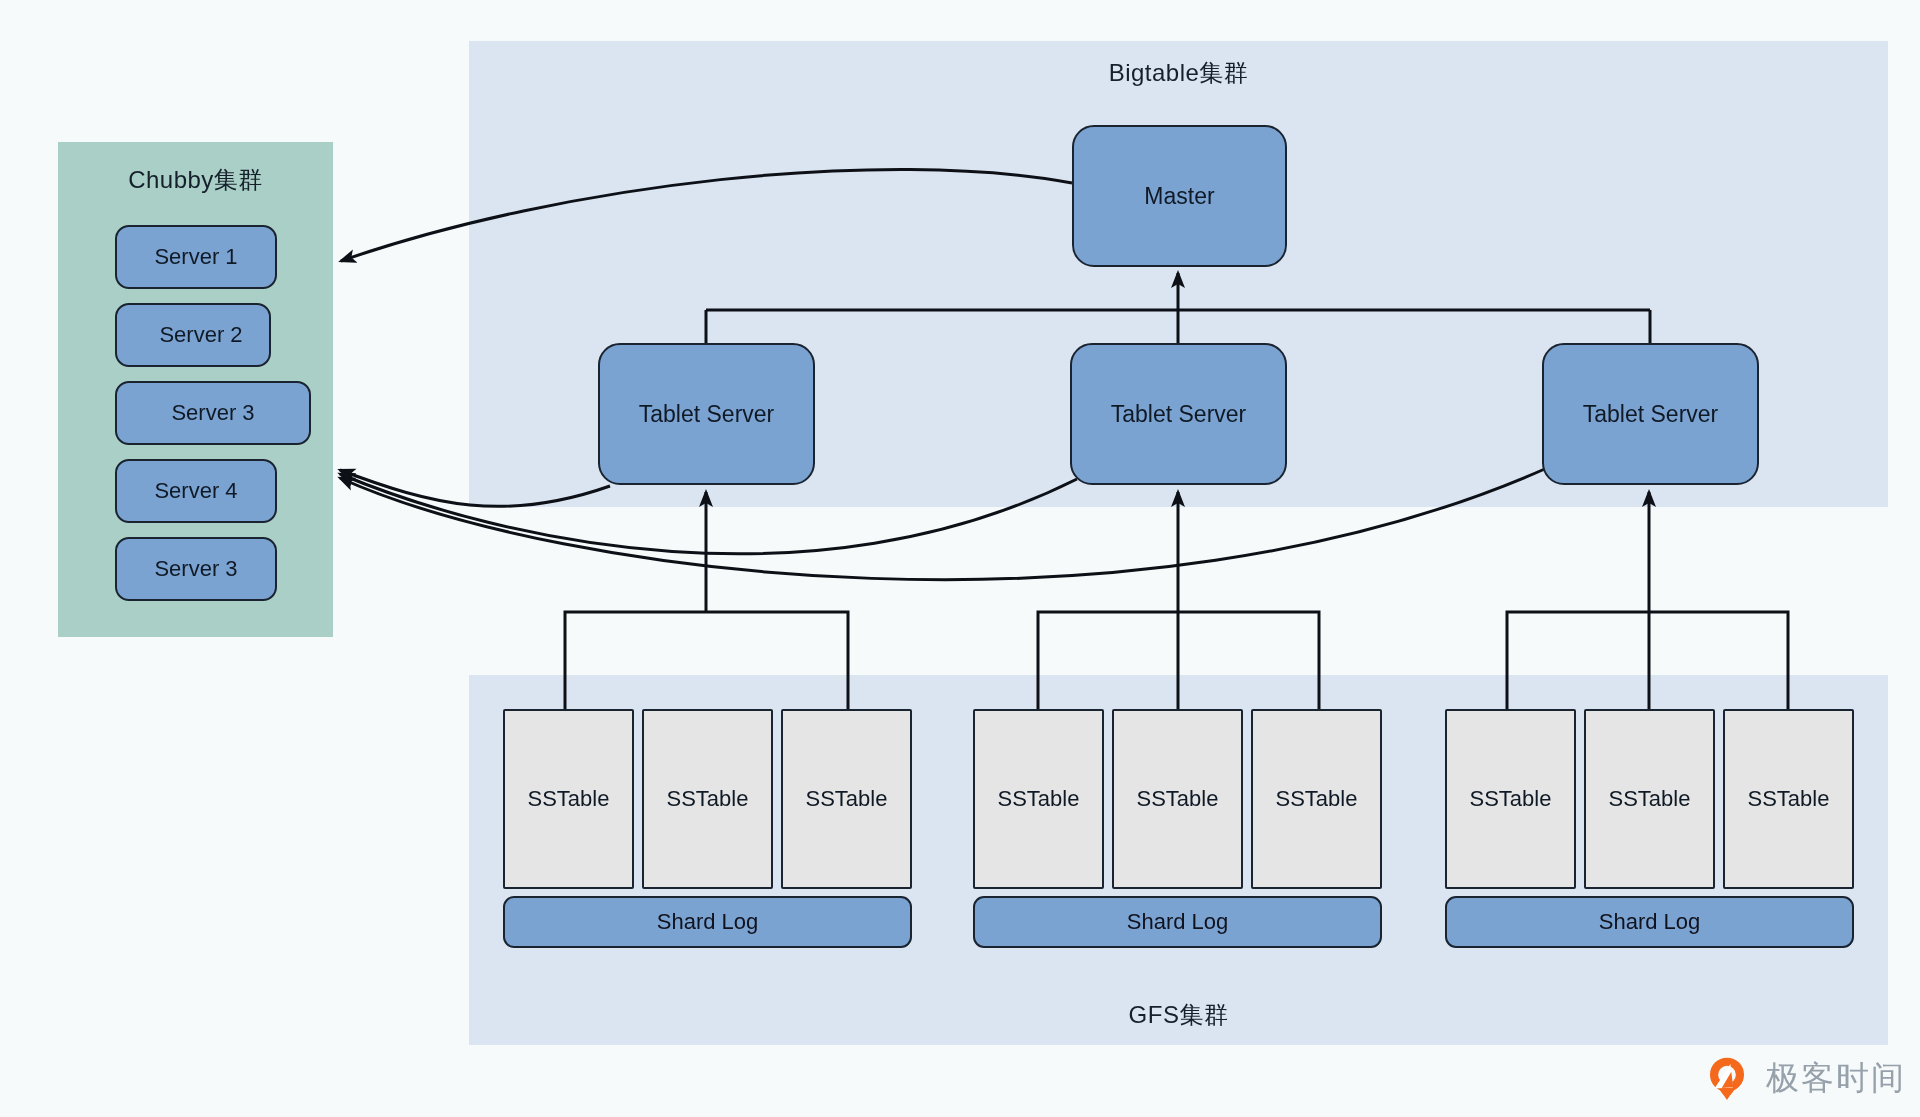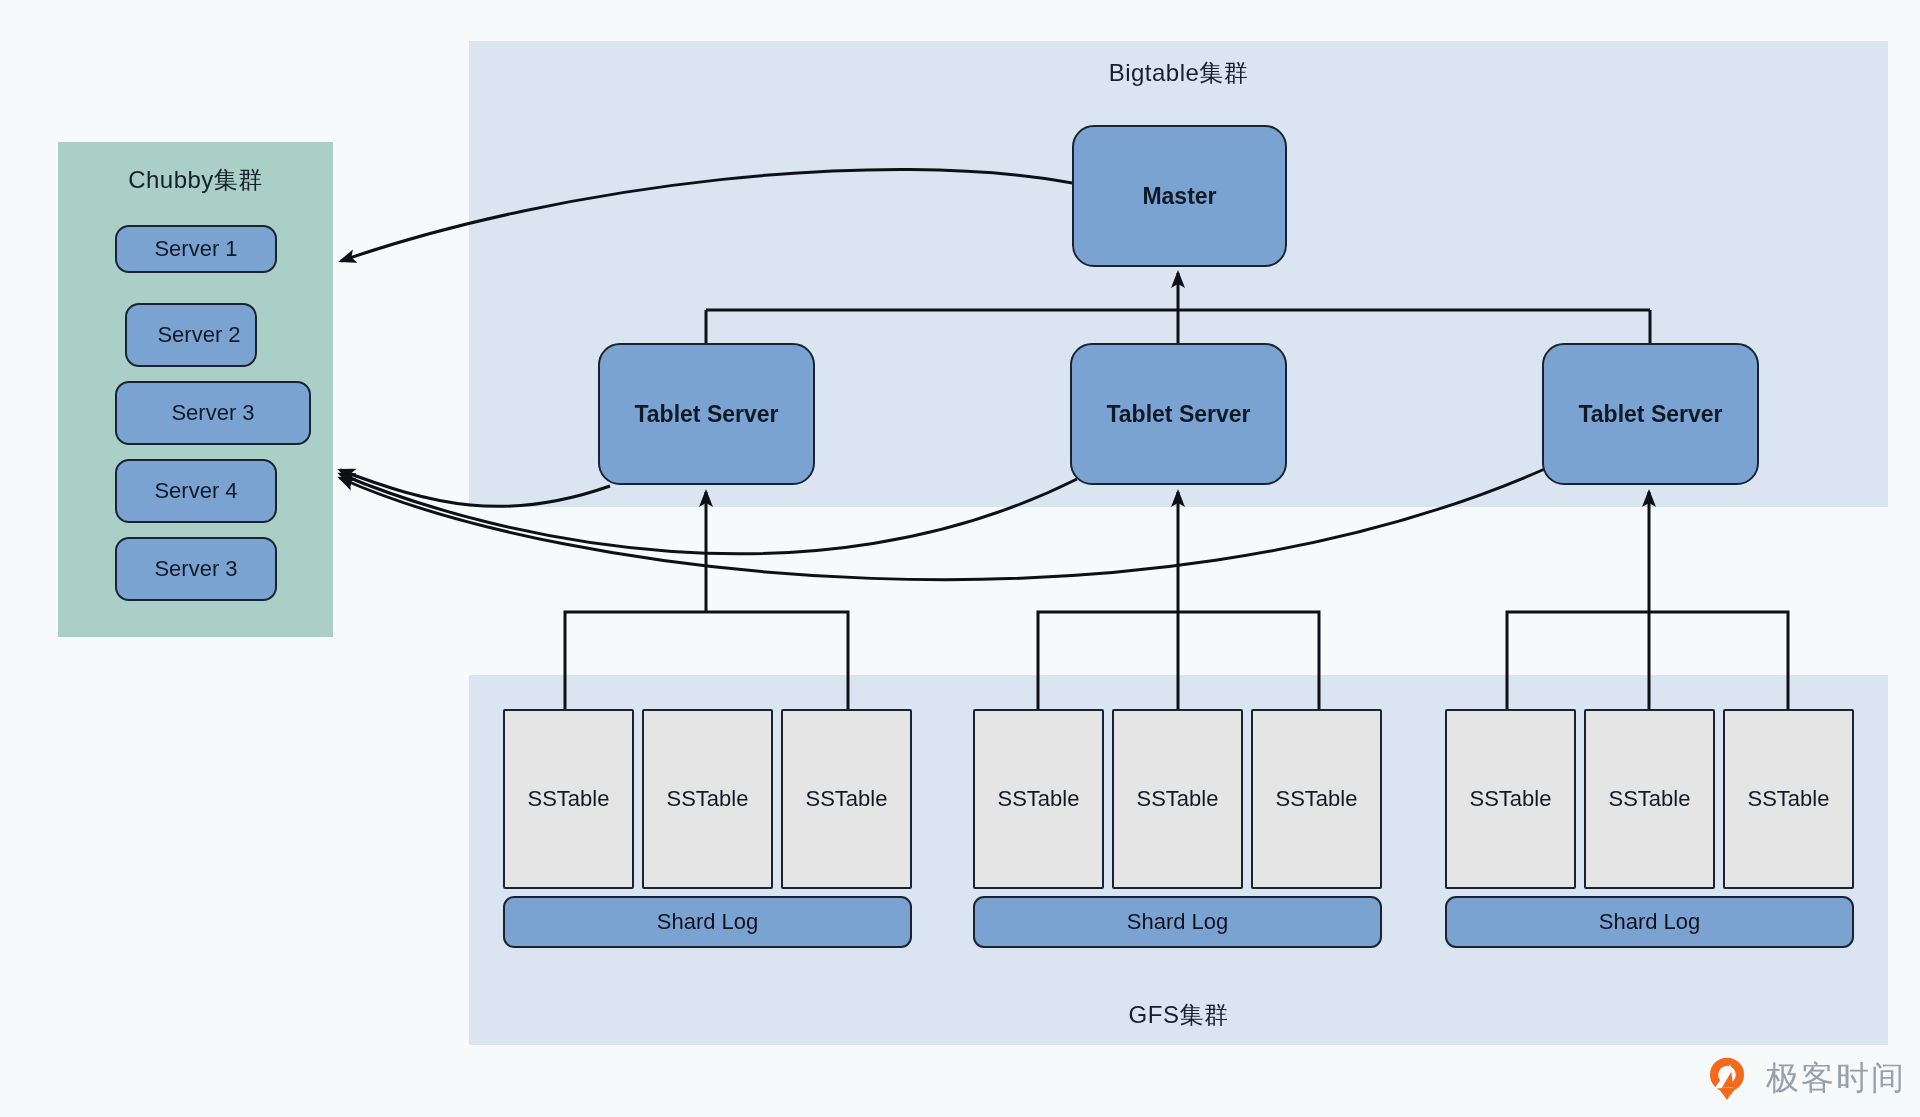--- a/index.html
+++ b/index.html
@@ -14,21 +14,21 @@
   .panel-chubby{background:#a9cfc6;}
   .panel-title{
     position:absolute;left:0;right:0;text-align:center;
     font-size:24px;color:#16202c;letter-spacing:.5px;
   }
   .bluebox{
     position:absolute;display:flex;align-items:center;justify-content:center;
     background:#7ba3d2;border:2.5px solid #1a2330;box-sizing:border-box;
     font-size:23px;color:#101a26;
   }
-  .rounded-lg{border-radius:22px;font-weight:bold;}
+  .rounded-lg{border-radius:22px;}
   .rounded-sm{border-radius:14px;font-size:22px;}
   .sstable{
     position:absolute;display:flex;align-items:center;justify-content:center;
     background:#e5e5e5;border:2.5px solid #1a2330;box-sizing:border-box;
     font-size:22px;color:#101a26;border-radius:2px;
   }
   .shardlog{
     position:absolute;display:flex;align-items:center;justify-content:center;
     background:#7ba3d2;border:2.5px solid #1a2330;box-sizing:border-box;
     font-size:22px;color:#10121e;border-radius:11px;
@@ -83,22 +83,22 @@
       <polyline points="1038,709 1038,612 1319,612 1319,709"></polyline>
       <line x1="1178" y1="709" x2="1178" y2="492" marker-end="url(#arr)"></line>
 
       <polyline points="1507,709 1507,612 1788,612 1788,709"></polyline>
       <line x1="1649" y1="709" x2="1649" y2="492" marker-end="url(#arr)"></line>
     </g>
   </svg>
 
   <div class="boxlayer">
 
-    <div class="bluebox rounded-sm" style="left:115px;top:225px;width:162px;height:48px;">Server 1</div>
-    <div class="bluebox rounded-sm" style="left:125px;top:303px;width:132px;height:64px;padding-left:16px;">Server 2</div>
+    <div class="bluebox rounded-sm" style="left:115px;top:225px;width:162px;height:64px;">Server 1</div>
+    <div class="bluebox rounded-sm" style="left:115px;top:303px;width:156px;height:64px;padding-left:16px;">Server 2</div>
     <div class="bluebox rounded-sm" style="left:115px;top:381px;width:196px;height:64px;">Server 3</div>
     <div class="bluebox rounded-sm" style="left:115px;top:459px;width:162px;height:64px;">Server 4</div>
     <div class="bluebox rounded-sm" style="left:115px;top:537px;width:162px;height:64px;">Server 3</div>
 
     <div class="bluebox rounded-lg" style="left:1072px;top:125px;width:215px;height:142px;">Master</div>
 
     <div class="bluebox rounded-lg" style="left:598px;top:343px;width:217px;height:142px;">Tablet Server</div>
     <div class="bluebox rounded-lg" style="left:1070px;top:343px;width:217px;height:142px;">Tablet Server</div>
     <div class="bluebox rounded-lg" style="left:1542px;top:343px;width:217px;height:142px;">Tablet Server</div>
 

